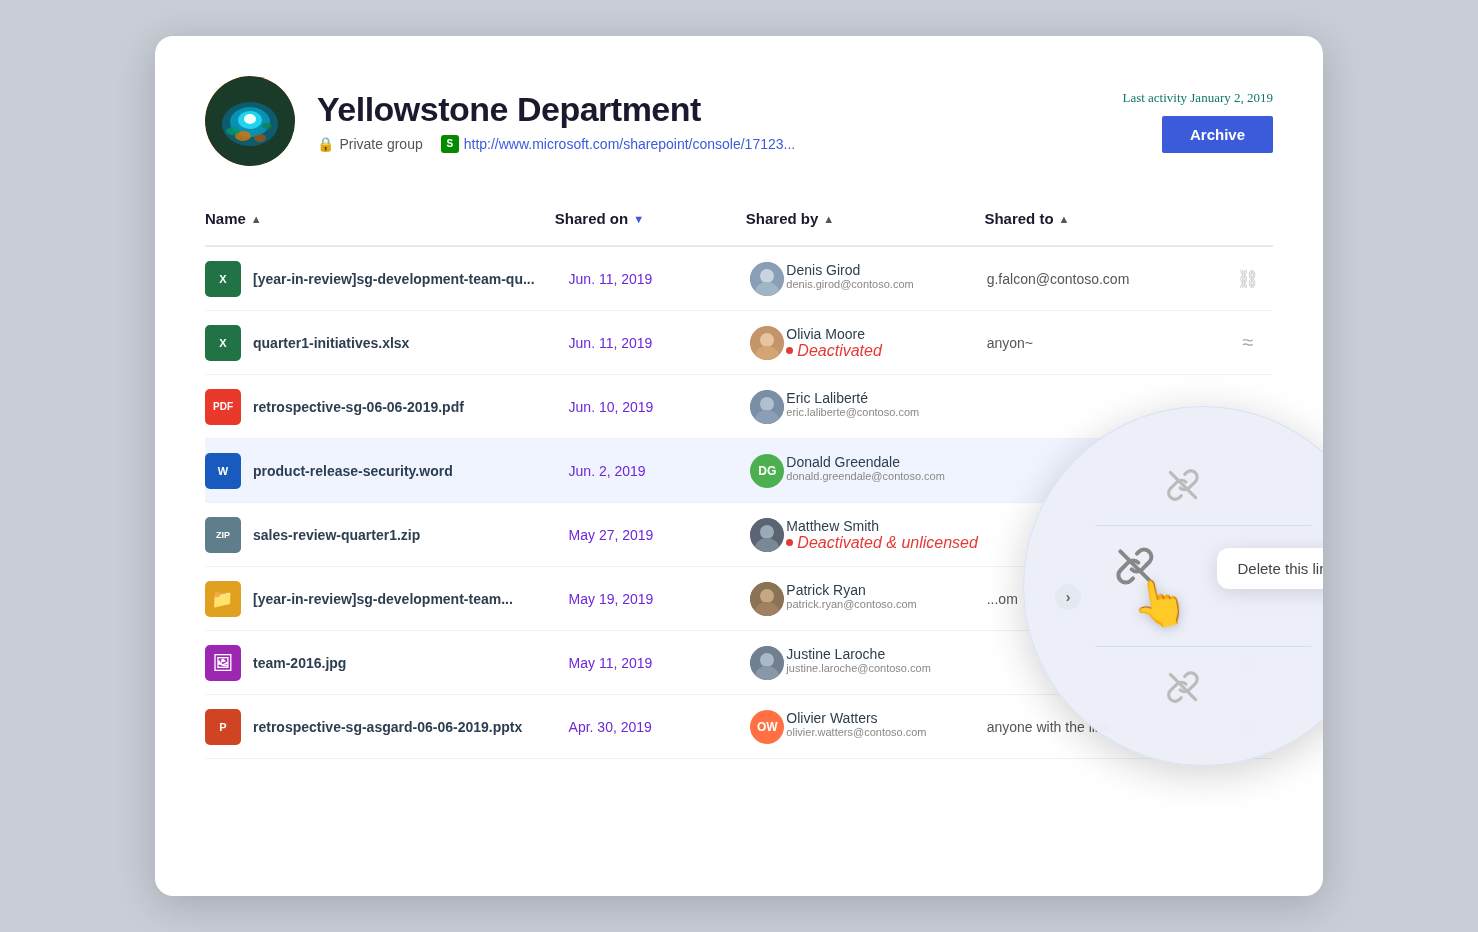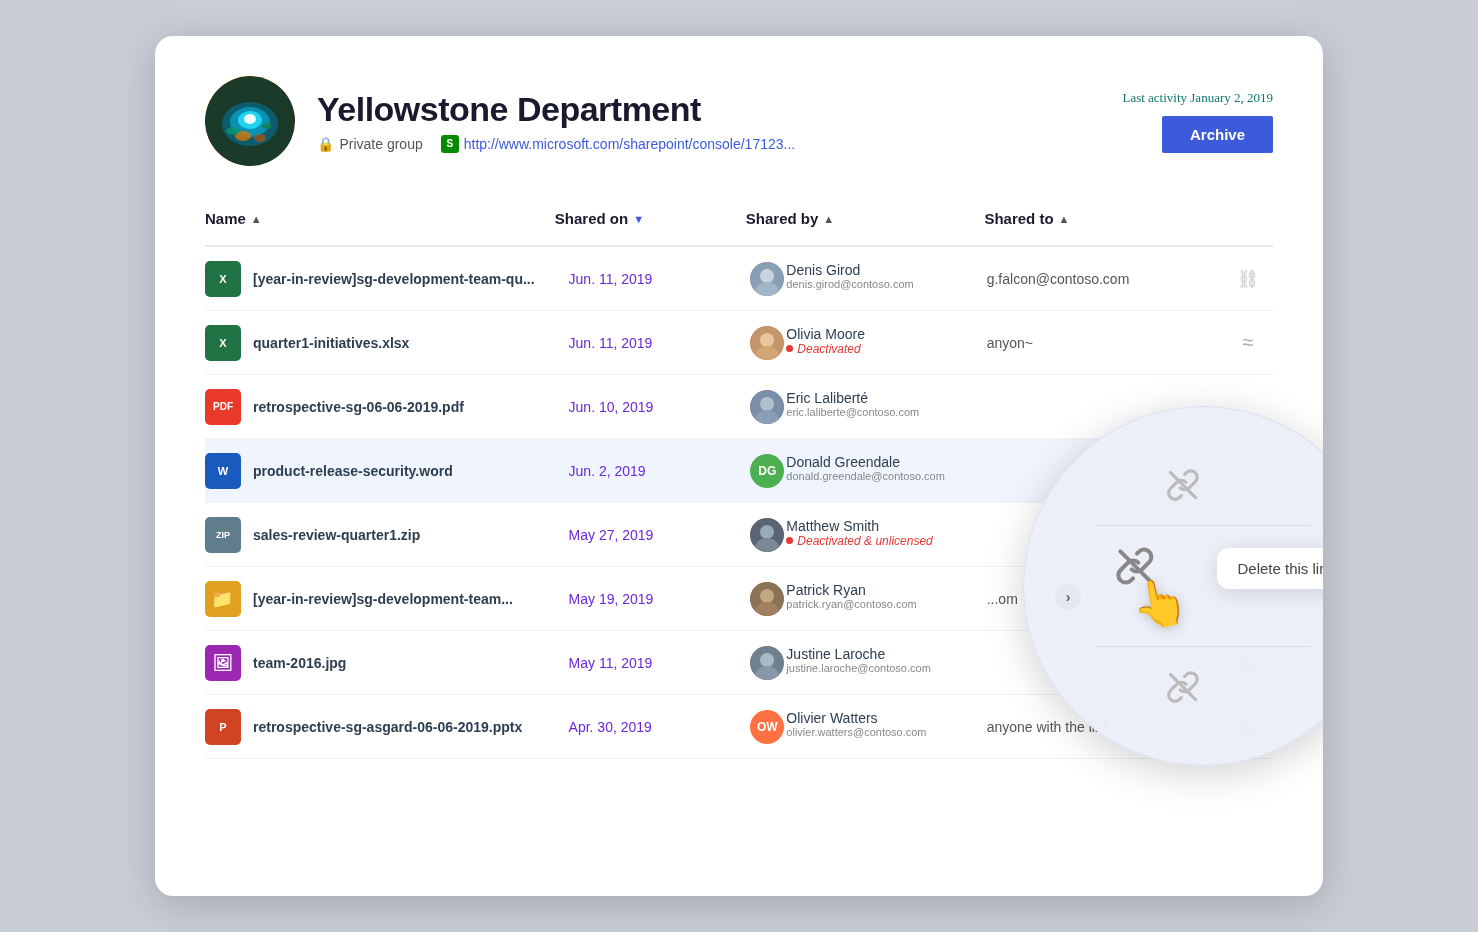--- a/index.html
+++ b/index.html
@@ -181,21 +181,21 @@
     }
     .ua-donald { background: #4CAF50; }
     .ua-ow { background: #ff7043; }
     .user-info { display: flex; flex-direction: column; }
     .user-name { font-size: 14px; color: #2c3e50; font-weight: 500; }
     .user-email { font-size: 11px; color: #888; }
     .user-status {
       display: flex;
       align-items: center;
       gap: 4px;
-      font-size: 12px;
+      font-size: 16px;
     }
     .status-dot { width: 7px; height: 7px; border-radius: 50%; }
     .status-dot.deactivated { background: #e53935; }
     .status-text { color: #e53935; font-style: italic; }
     .shared-to-cell {
       font-size: 14px;
       color: #555;
       padding: 10px 0;
     }
     .action-cell {

